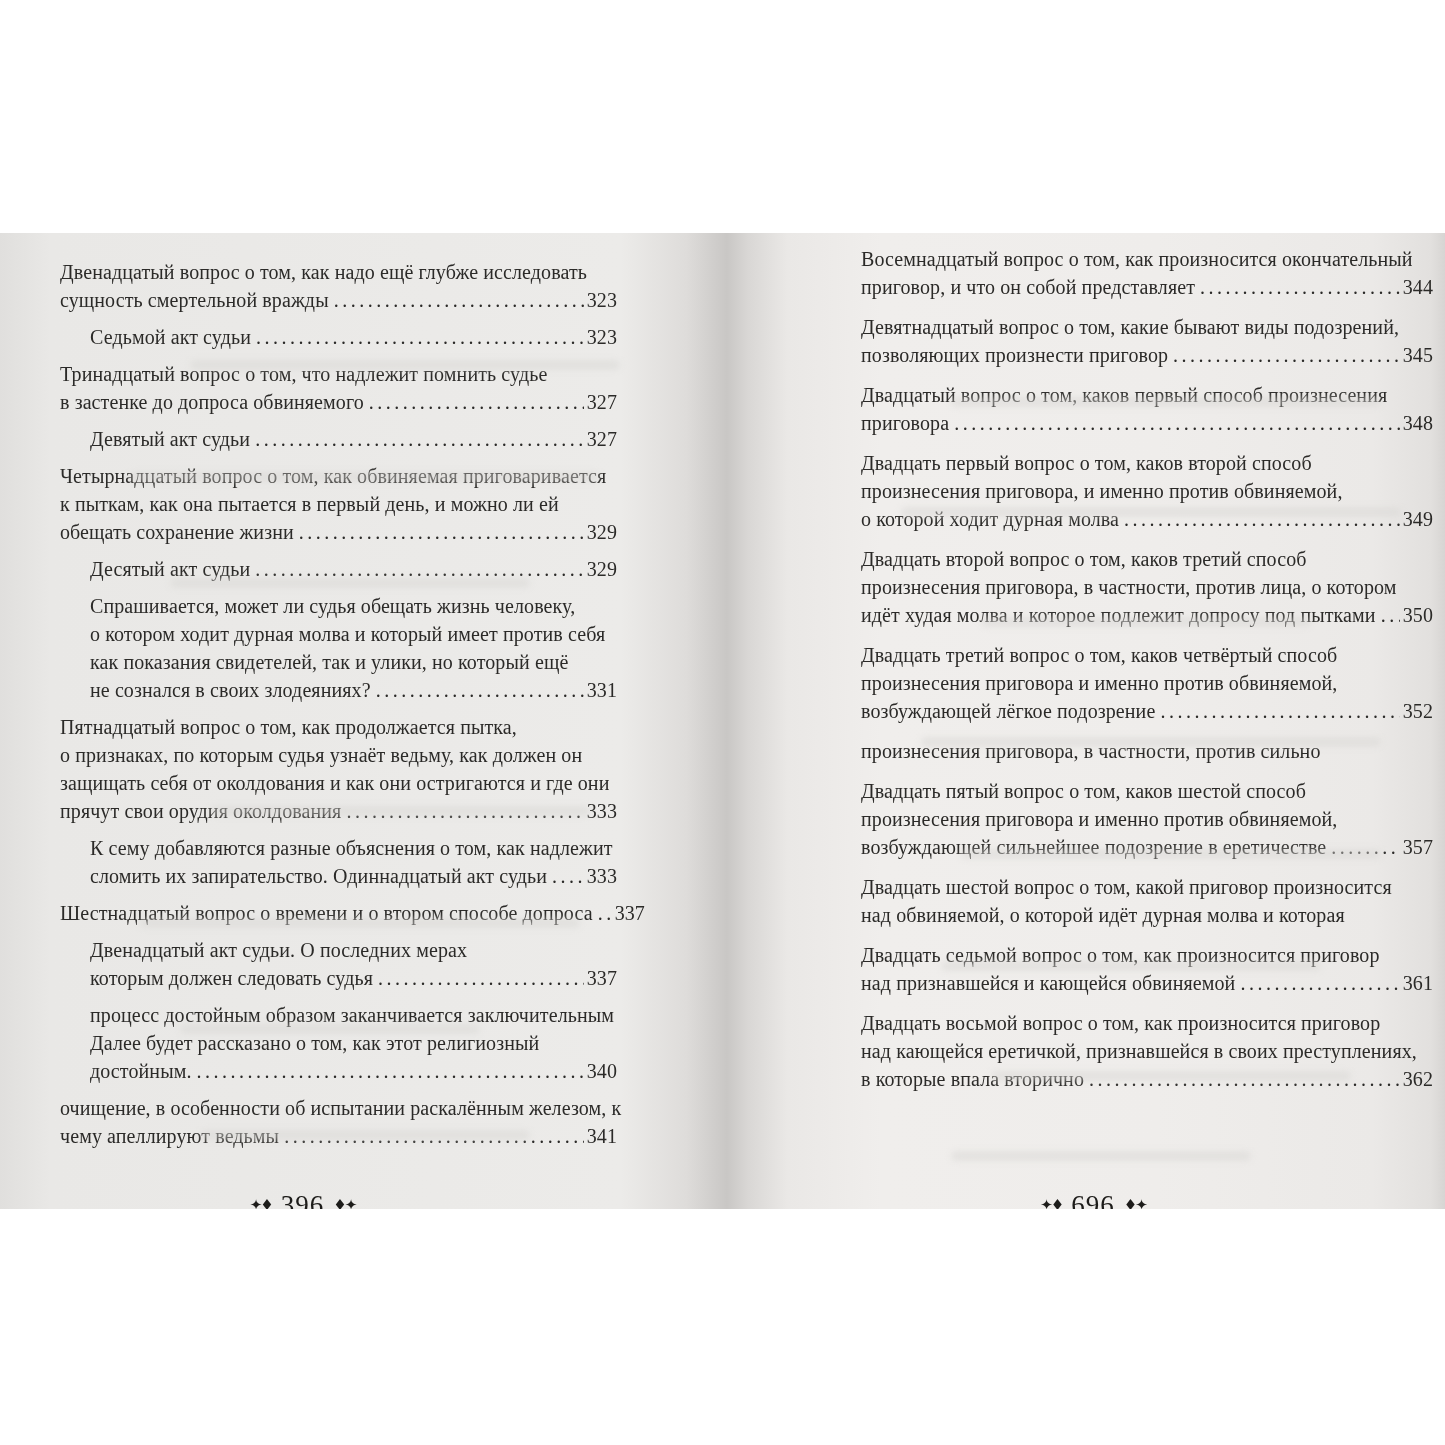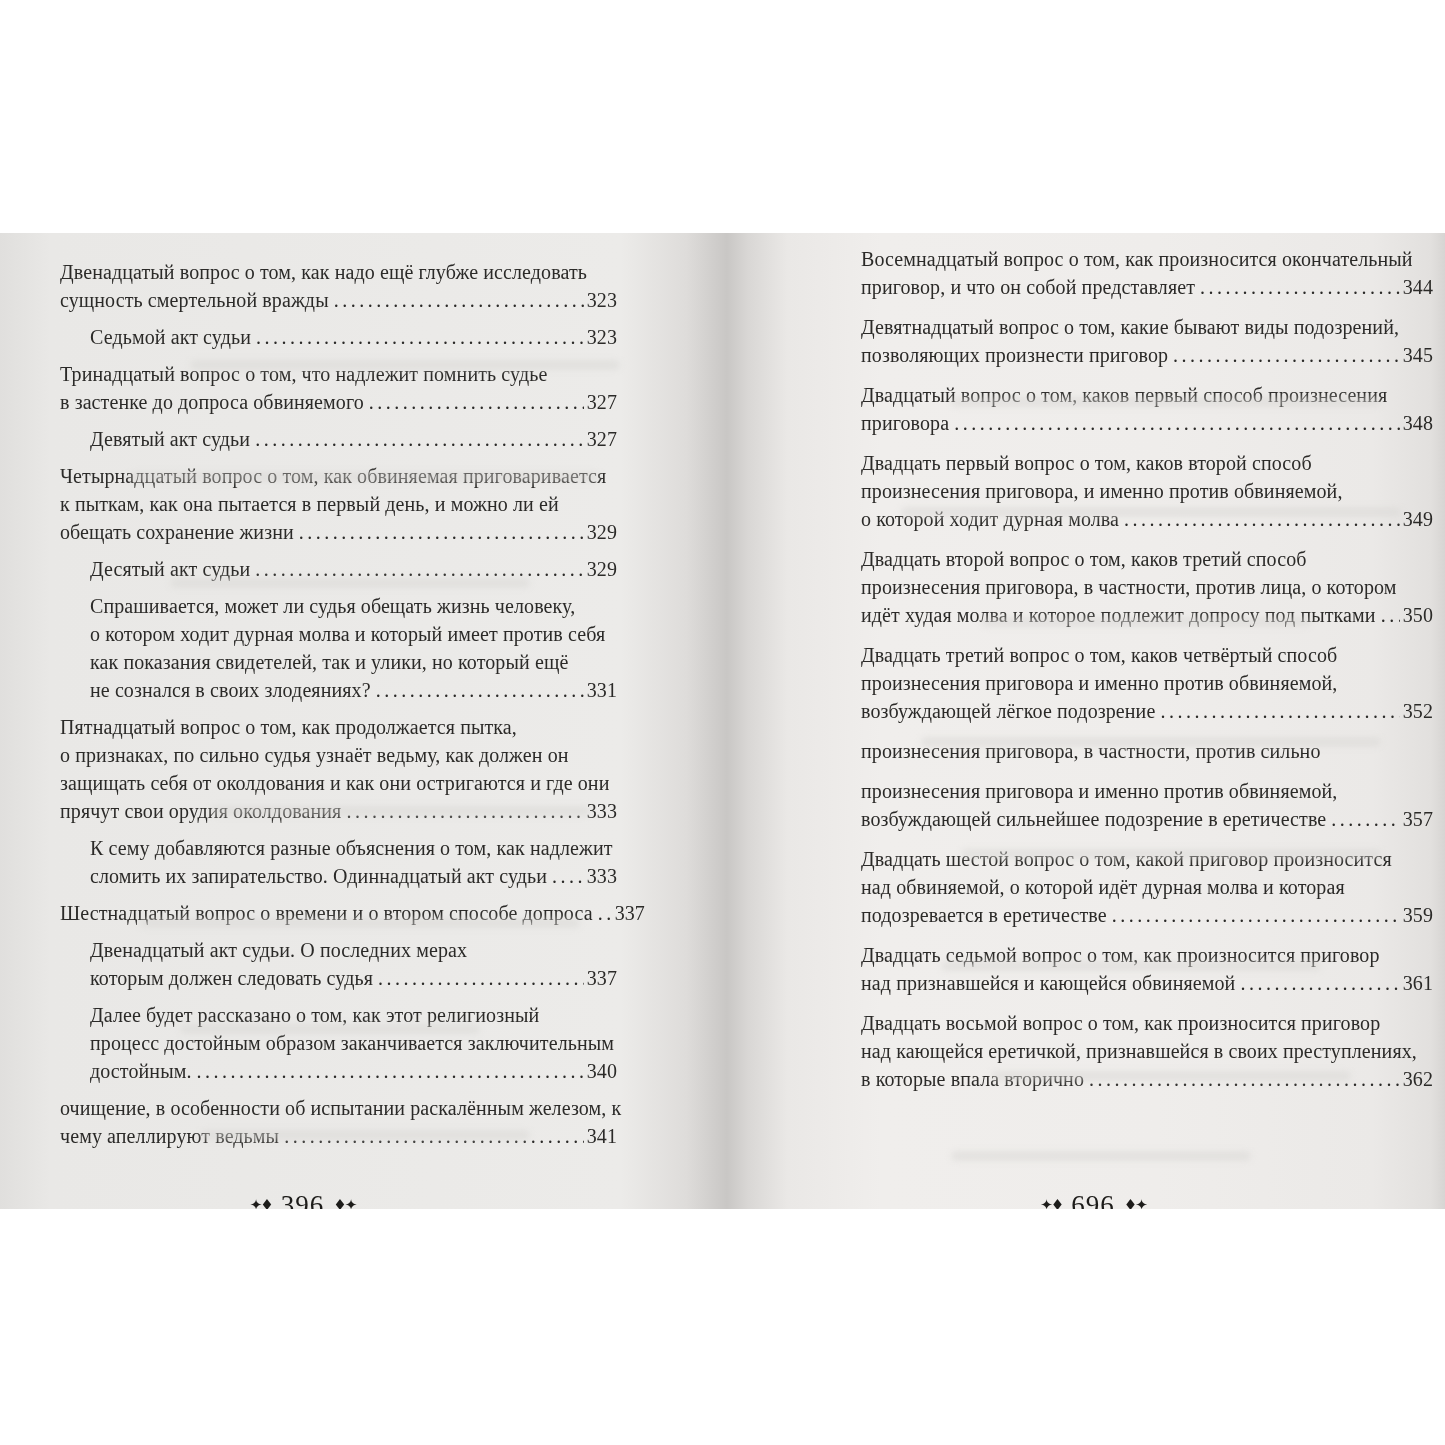--- a/index.html
+++ b/index.html
@@ -143,21 +143,21 @@
             <div class="line">о котором ходит дурная молва и который имеет против себя</div>
             <div class="line">как показания свидетелей, так и улики, но который ещё</div>
             <div class="last-line">
       <span class="txt">не сознался в своих злодеяниях?</span>
       <span class="leader"></span>
       <span class="pg">331</span>
     </div>
   </div>
           <div class="entry">
     <div class="line">Пятнадцатый вопрос о том, как продолжается пытка,</div>
-            <div class="line">о признаках, по сильно судья узнаёт ведьму, как должен он</div>
+            <div class="line">о признаках, по которым судья узнаёт ведьму, как должен он</div>
             <div class="line">защищать себя от околдования и как они остригаются и где они</div>
             <div class="last-line">
       <span class="txt">прячут свои орудия околдования</span>
       <span class="leader"></span>
       <span class="pg">333</span>
     </div>
   </div>
           <div class="entry indent">
     <div class="line">К сему добавляются разные объяснения о том, как надлежит</div>
             <div class="last-line">
@@ -175,22 +175,22 @@
   </div>
           <div class="entry indent">
     <div class="line">Двенадцатый акт судьи. О последних мерах</div>
             <div class="last-line">
       <span class="txt">которым должен следовать судья</span>
       <span class="leader"></span>
       <span class="pg">337</span>
     </div>
   </div>
           <div class="entry indent">
-    <div class="line">Далее будет рассказано о том, как этот религиозный</div>
-            <div class="line">процесс достойным образом заканчивается заключительным</div>
+    <div class="line">процесс достойным образом заканчивается заключительным</div>
+            <div class="line">Далее будет рассказано о том, как этот религиозный</div>
             <div class="last-line">
       <span class="txt">достойным.</span>
       <span class="leader"></span>
       <span class="pg">340</span>
     </div>
   </div>
           <div class="entry">
             <div class="line">очищение, в особенности об испытании раскалённым железом, к</div>
             <div class="last-line">
       <span class="txt">чему апеллируют ведьмы</span>
@@ -259,35 +259,31 @@
             <div class="last-line">
       <span class="txt">возбуждающей лёгкое подозрение</span>
       <span class="leader"></span>
       <span class="pg">352</span>
     </div>
   </div>
           <div class="entry">
             <div class="line">произнесения приговора, в частности, против сильно</div>
   </div>
           <div class="entry">
+    <div class="line">Двадцать пятый вопрос о том, каков шестой способ</div>
             <div class="line">произнесения приговора и именно против обвиняемой,</div>
             <div class="last-line">
       <span class="txt">возбуждающей сильнейшее подозрение в еретичестве</span>
       <span class="leader"></span>
       <span class="pg">357</span>
     </div>
   </div>
           <div class="entry">
     <div class="line">Двадцать шестой вопрос о том, какой приговор произносится</div>
             <div class="line">над обвиняемой, о которой идёт дурная молва и которая</div>
-            <div class="last-line">
-      <span class="txt">подозревается в еретичестве</span>
-      <span class="leader"></span>
-      <span class="pg">359</span>
-    </div>
   </div>
           <div class="entry">
     <div class="line">Двадцать седьмой вопрос о том, как произносится приговор</div>
             <div class="last-line">
       <span class="txt">над признавшейся и кающейся обвиняемой</span>
       <span class="leader"></span>
       <span class="pg">361</span>
     </div>
   </div>
           <div class="entry">

